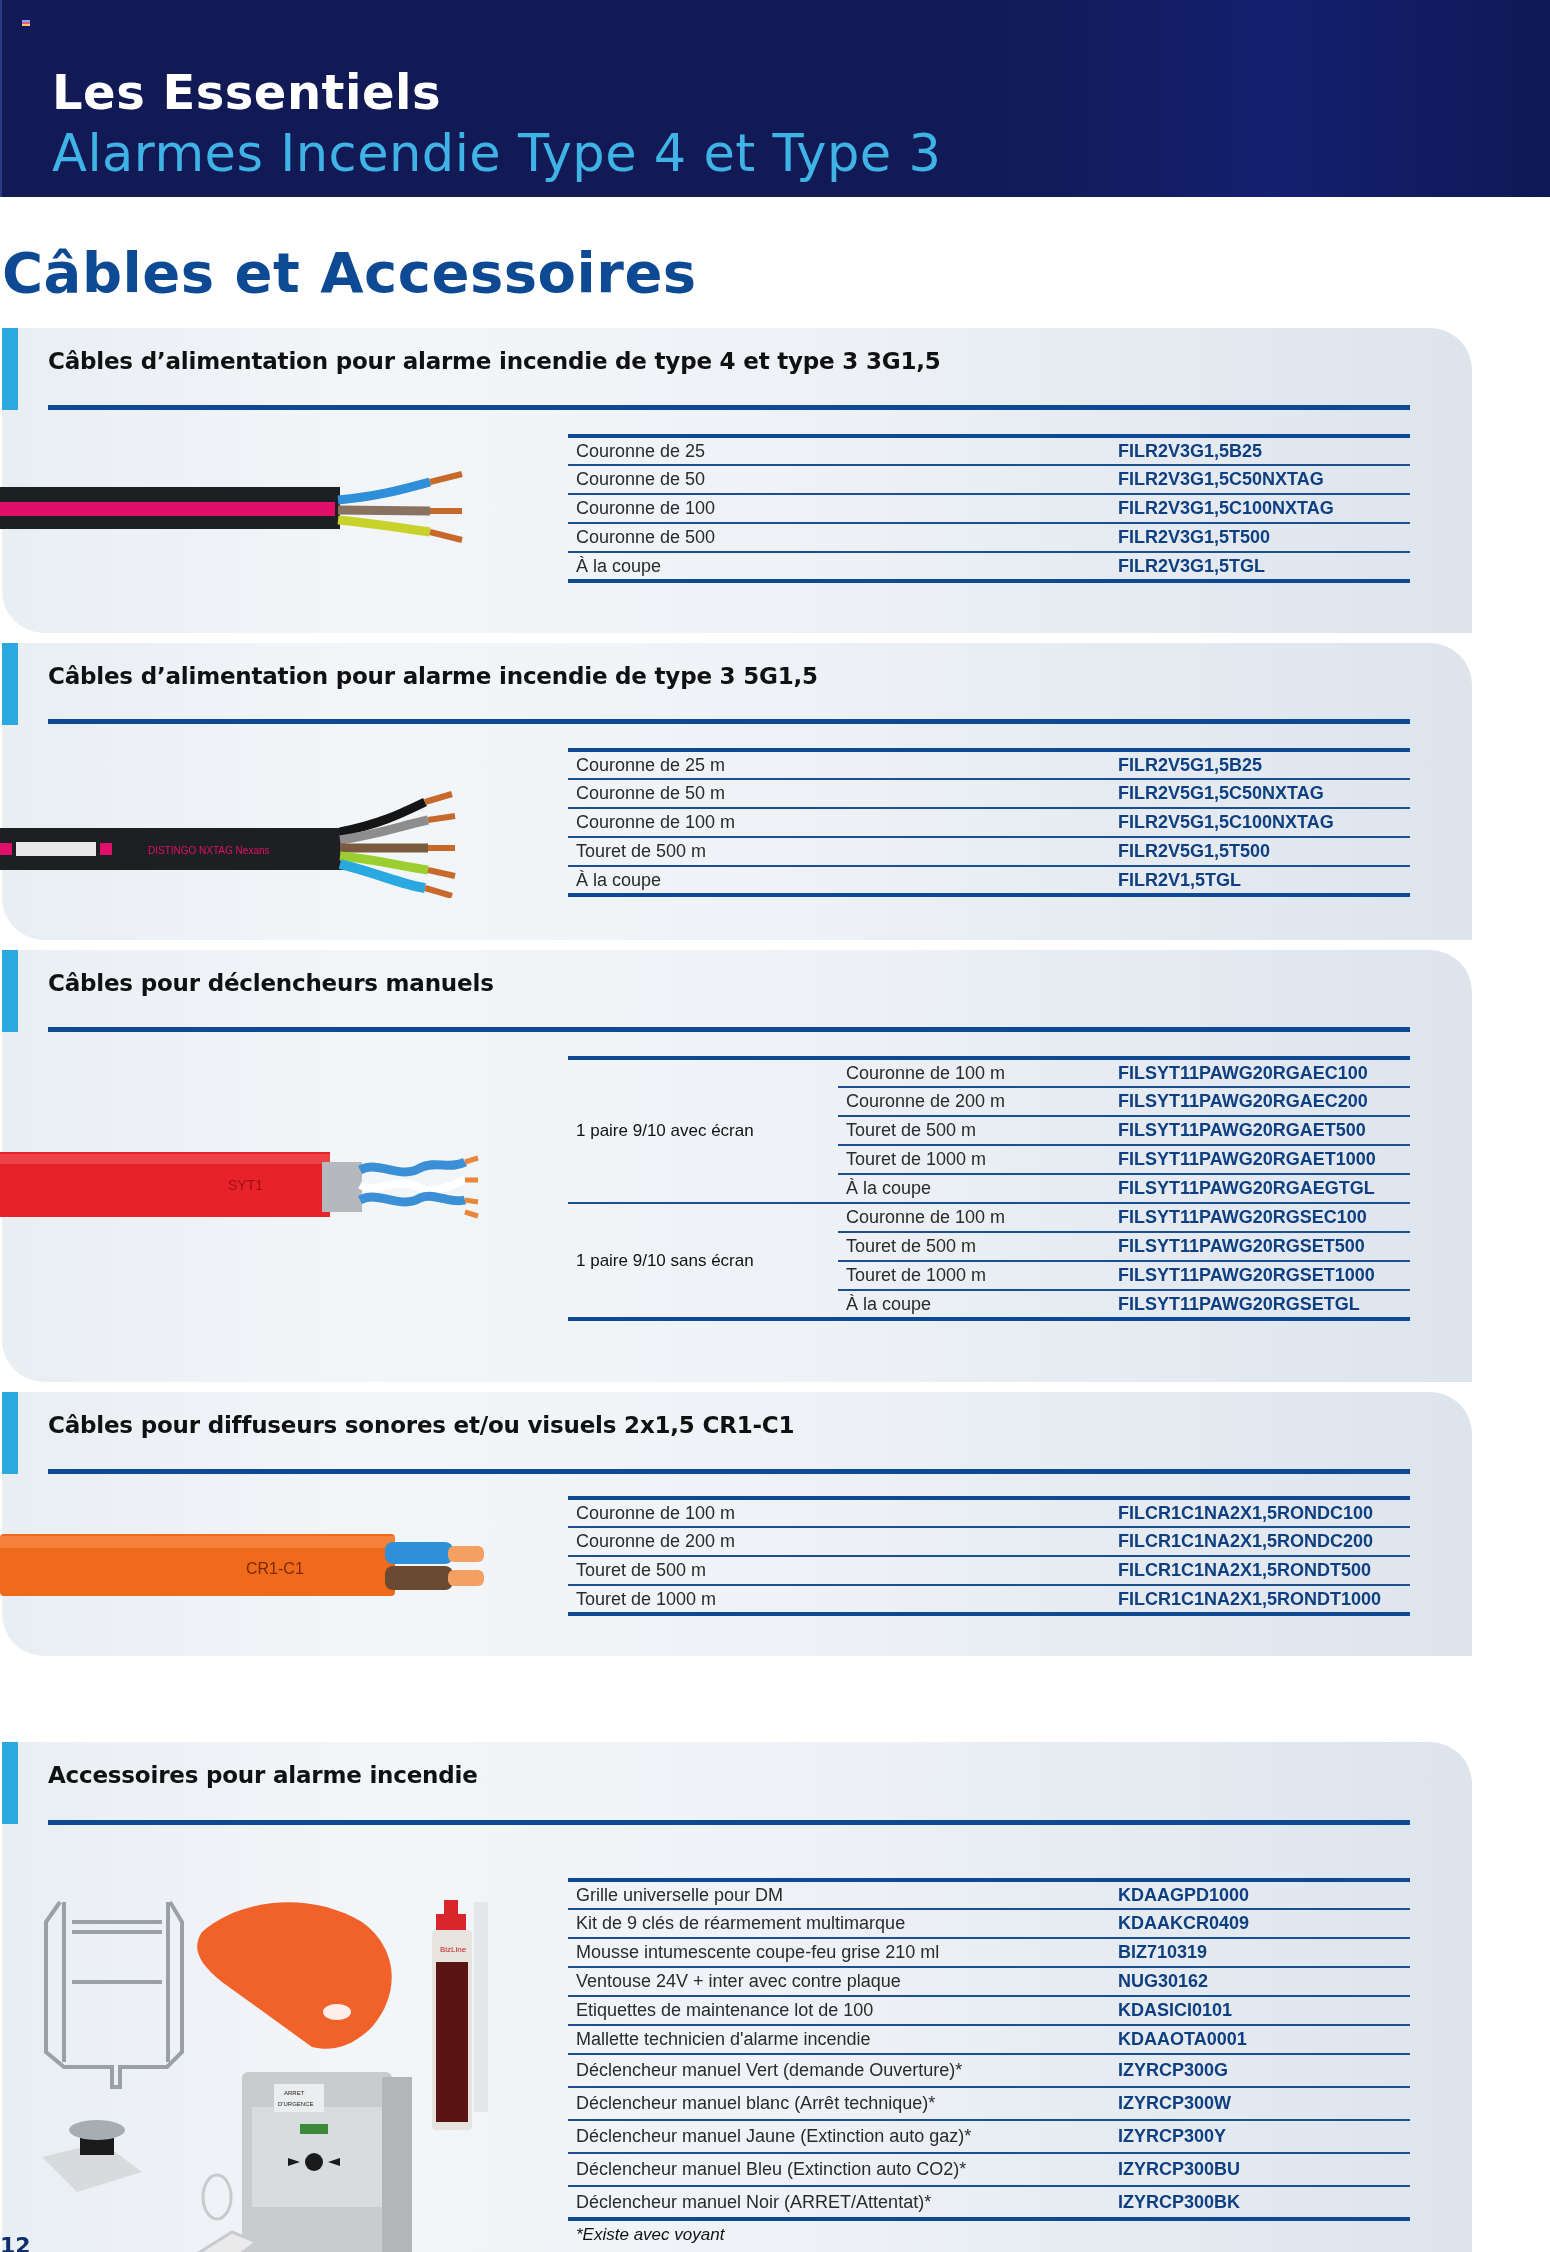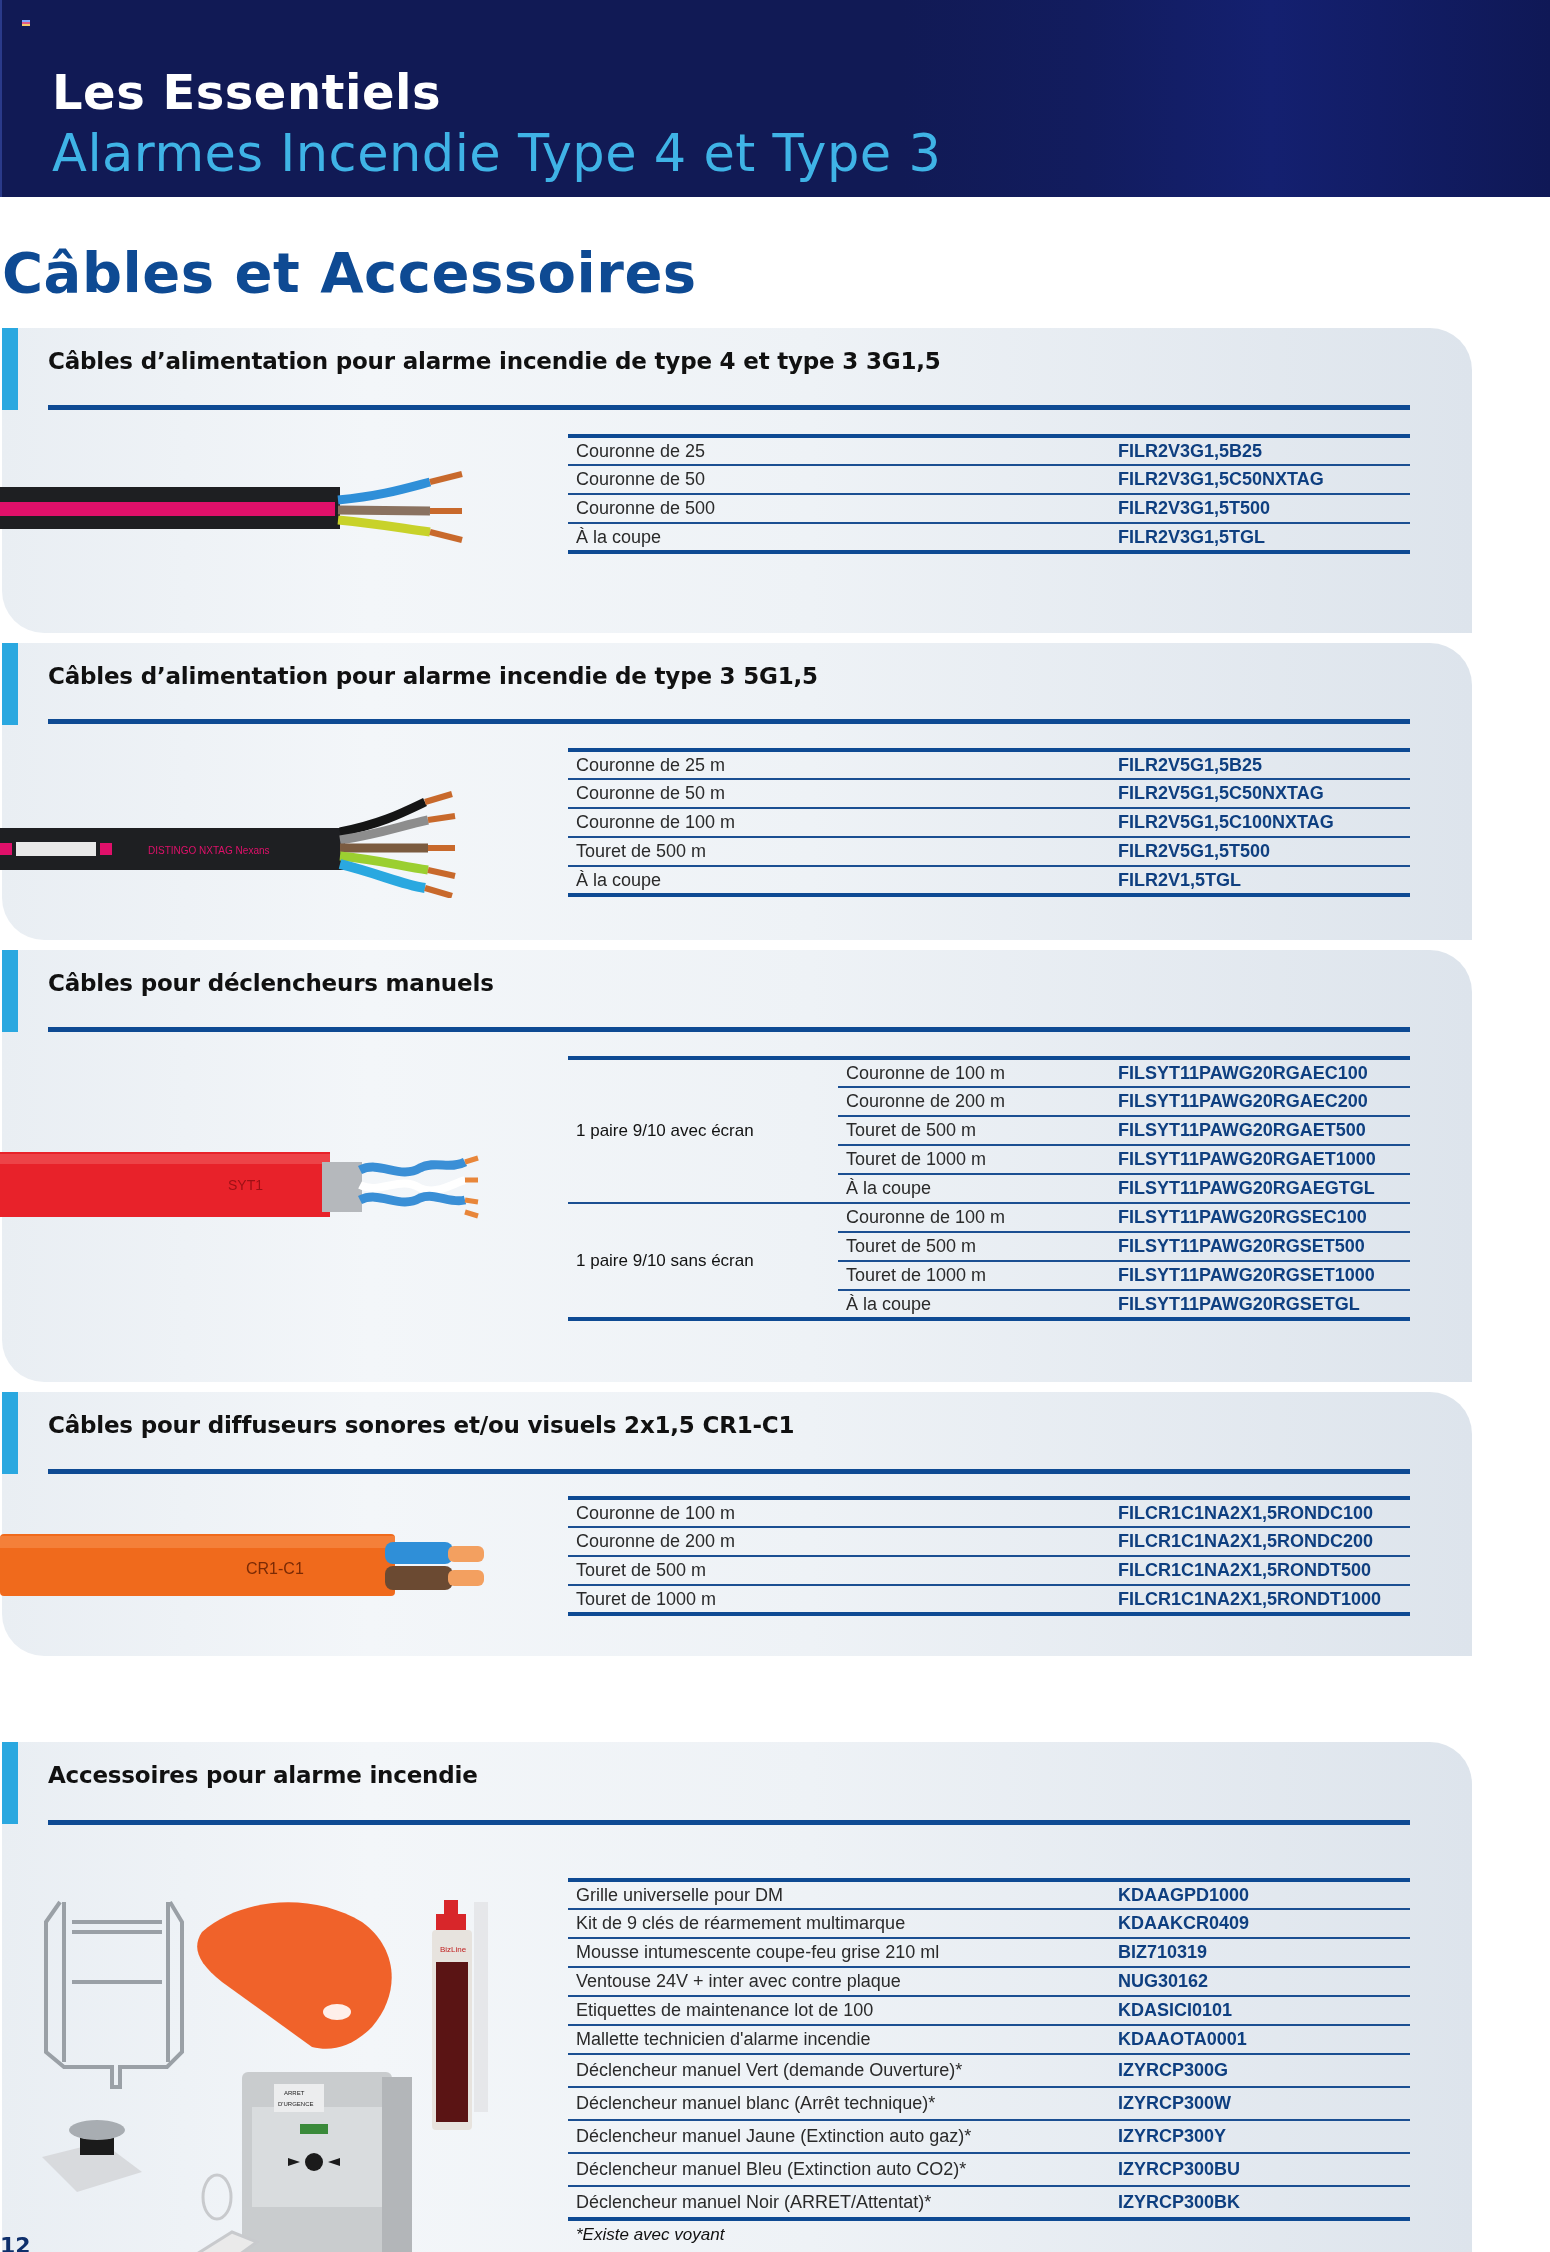--- a/index.html
+++ b/index.html
@@ -88,20 +88,24 @@
   </svg>
   <table class="spec" style="top:106px;">
     <tbody>
         <tr>
           <td class="label">Couronne de 25</td>
           <td class="code">FILR2V3G1,5B25</td>
         </tr>
     <tr>
           <td class="label">Couronne de 50</td>
           <td class="code">FILR2V3G1,5C50NXTAG</td>
+        </tr>
+    <tr>
+          <td class="label">Couronne de 100</td>
+          <td class="code">FILR2V3G1,5C100NXTAG</td>
         </tr>
     <tr>
           <td class="label">Couronne de 500</td>
           <td class="code">FILR2V3G1,5T500</td>
         </tr>
     <tr>
           <td class="label">À la coupe</td>
           <td class="code">FILR2V3G1,5TGL</td>
         </tr>
   </tbody>

